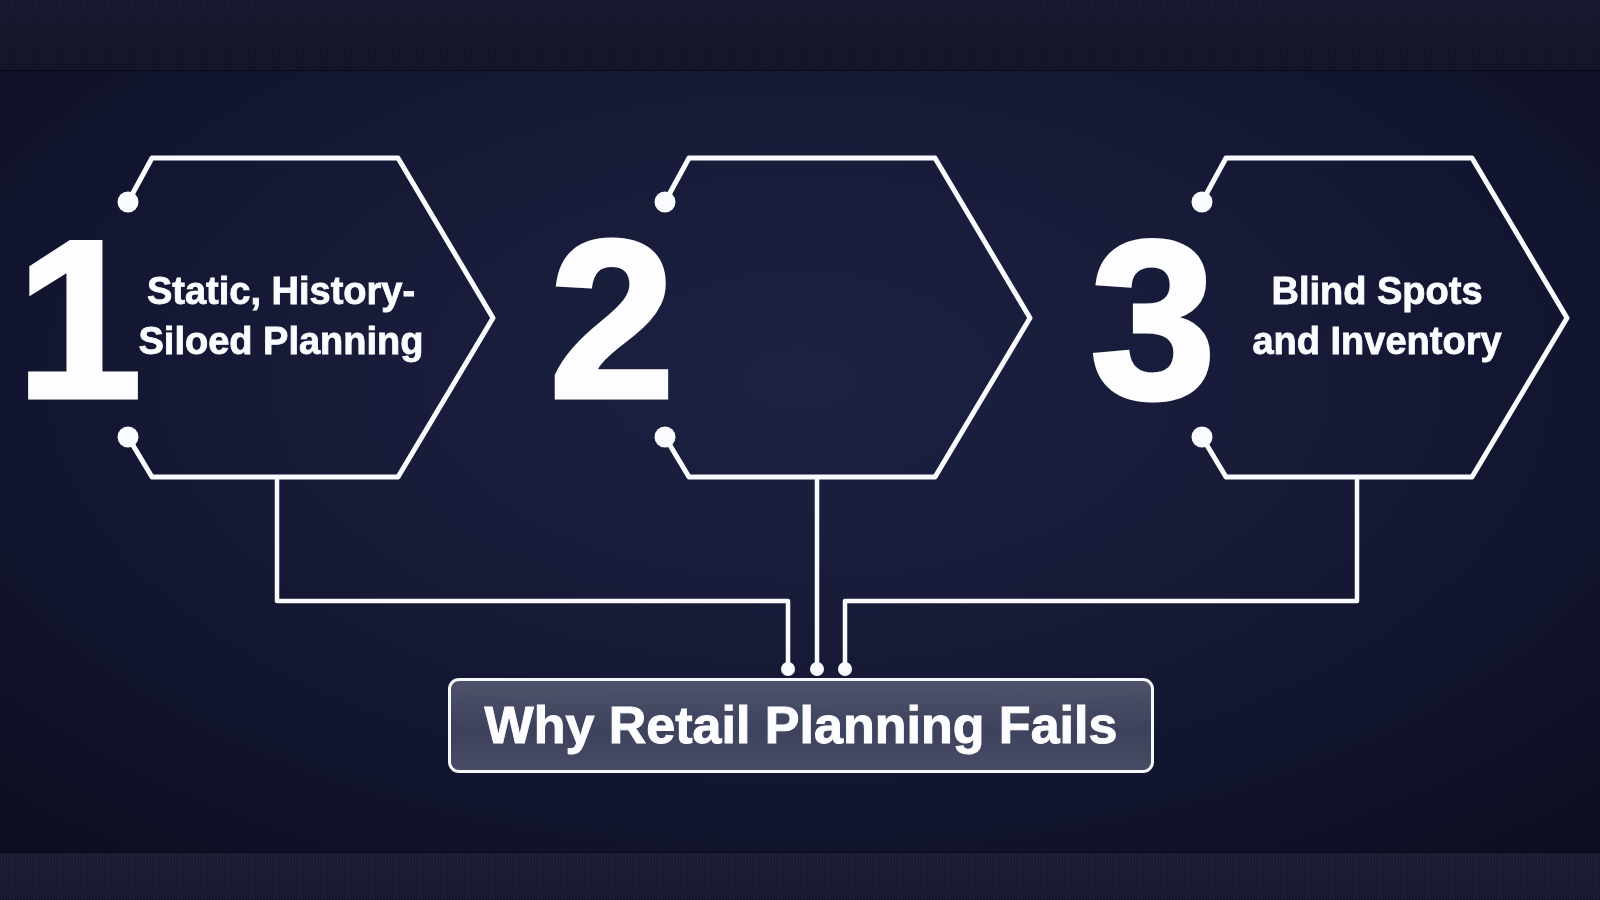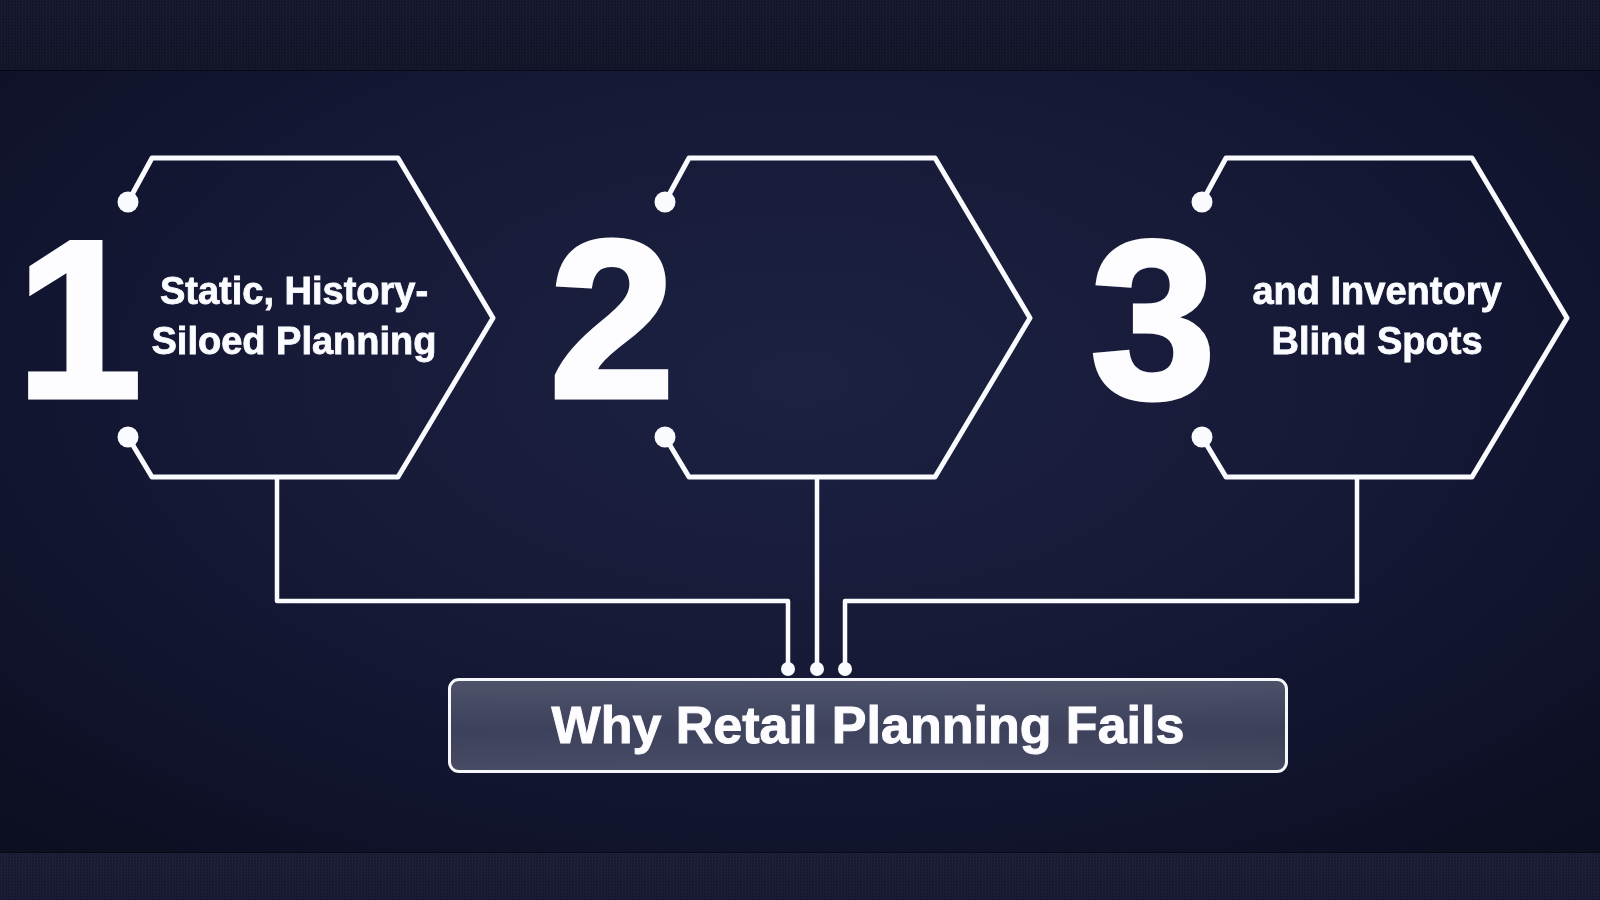--- a/index.html
+++ b/index.html
@@ -65,21 +65,21 @@
     line-height: 50px;
     text-align: center;
     white-space: nowrap;
     -webkit-text-stroke: 0.8px #fbfcff;
   }
   .hex-label span { display: block; }
 
   .title-box {
     position: absolute;
     left: 448px; top: 678px;
-    width: 840px; height: 95px;
+    width: 706px; height: 95px;
     box-sizing: border-box;
     border: 3px solid #f6f7fb;
     border-radius: 11px;
     background:
       linear-gradient(180deg, rgba(255,255,255,0.10) 0%, rgba(255,255,255,0.02) 55%, rgba(255,255,255,0.08) 100%),
       rgba(210,218,245,0.20);
     display: flex;
     align-items: center;
     justify-content: center;
     text-align: center;
@@ -120,28 +120,28 @@
     <path class="conn" d="M 1357,479 L 1357,601 L 845,601 L 845,664"></path>
     <circle cx="788" cy="669" r="7"></circle>
     <circle cx="817" cy="669" r="7"></circle>
     <circle cx="845" cy="669" r="7"></circle>
   </svg>
 
   <div class="big-num" style="left:77px;  top:319px;">1</div>
   <div class="big-num" style="left:610px; top:319px;">2</div>
   <div class="big-num" style="left:1151px;top:319px;">3</div>
 
-  <div class="hex-label" style="left:294px; top:316px;">
+  <div class="hex-label" style="left:281px; top:316px;">
     <span>Static, History-</span>
     <span>Siloed Planning</span>
   </div>
 
 
   <div class="hex-label" style="left:1377px; top:316px;">
+    <span>Blind Spots</span>
     <span>and Inventory</span>
-    <span>Blind Spots</span>
   </div>
 
   <div class="title-box">
     <span class="title-text">Why Retail Planning Fails</span>
   </div>
 
 </div>
 
 </body></html>

